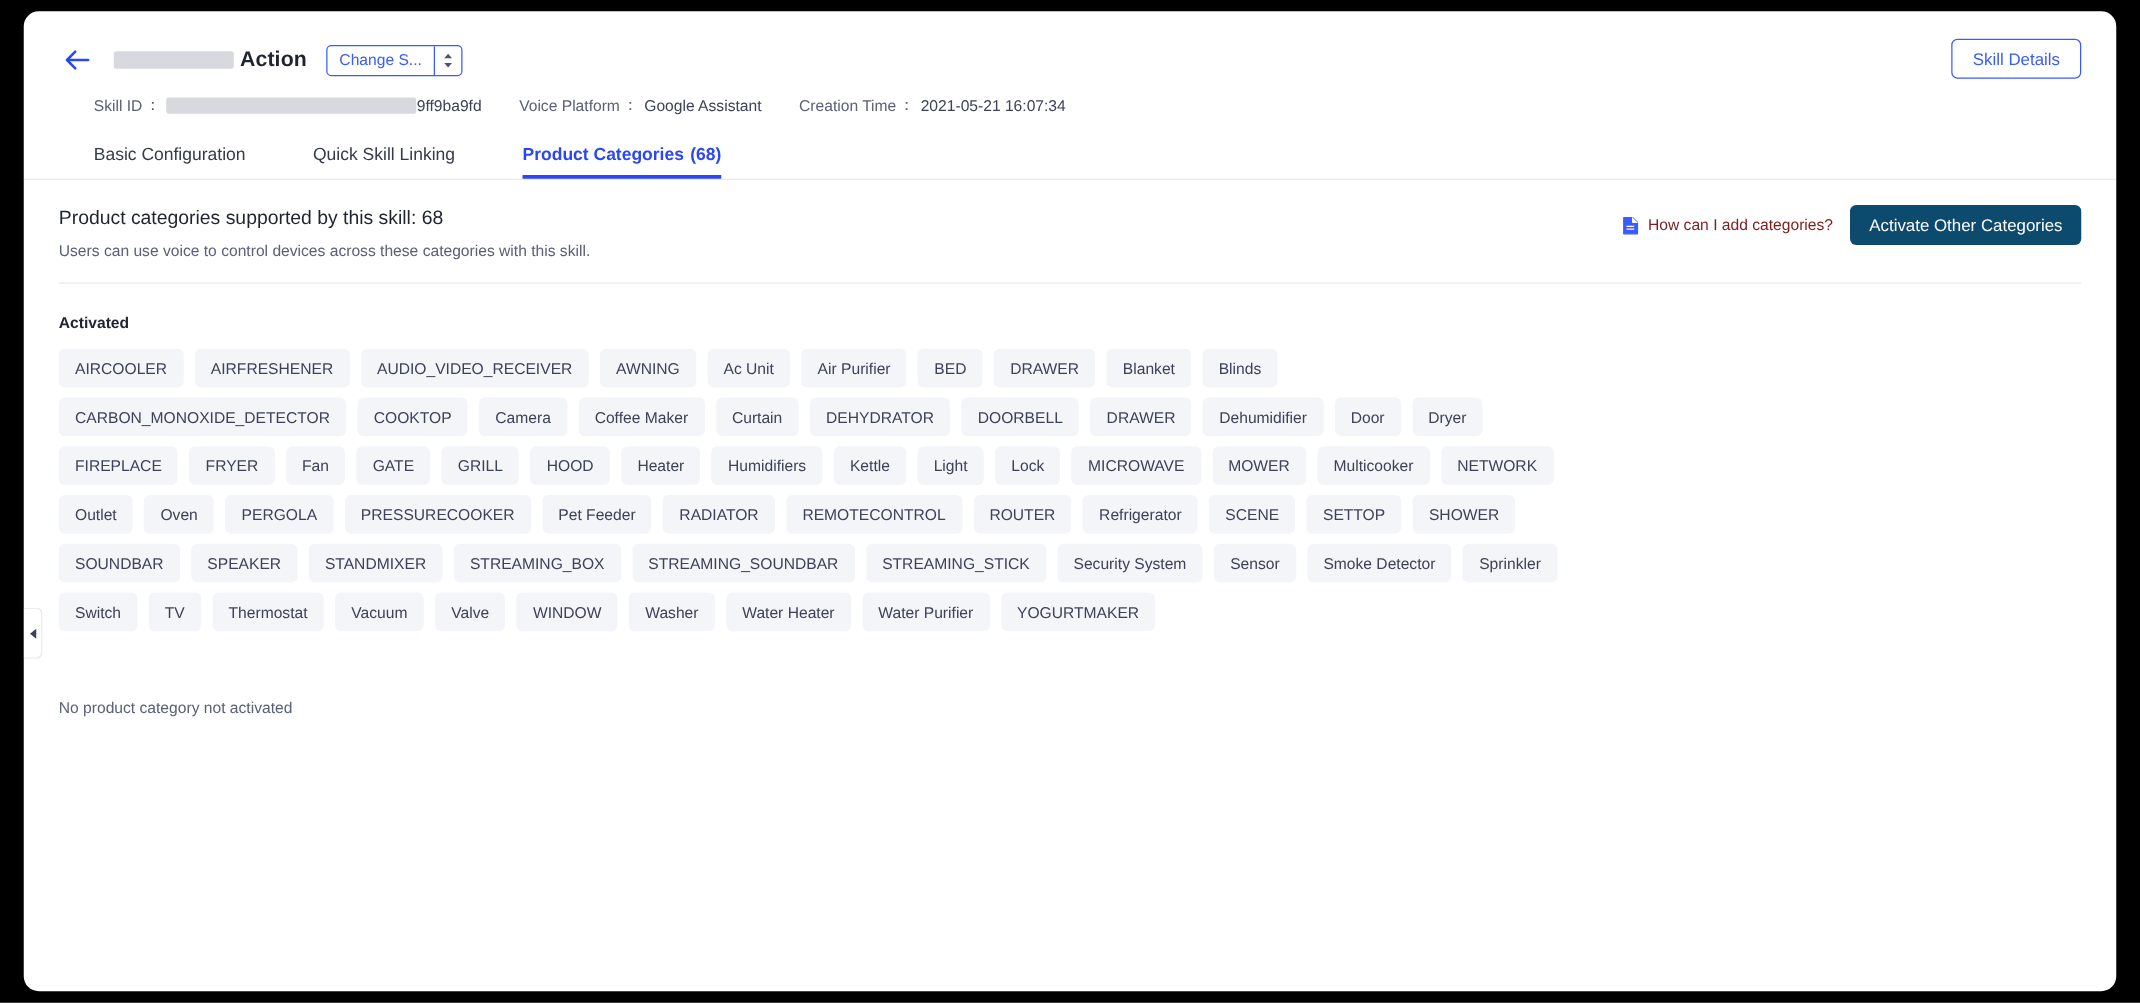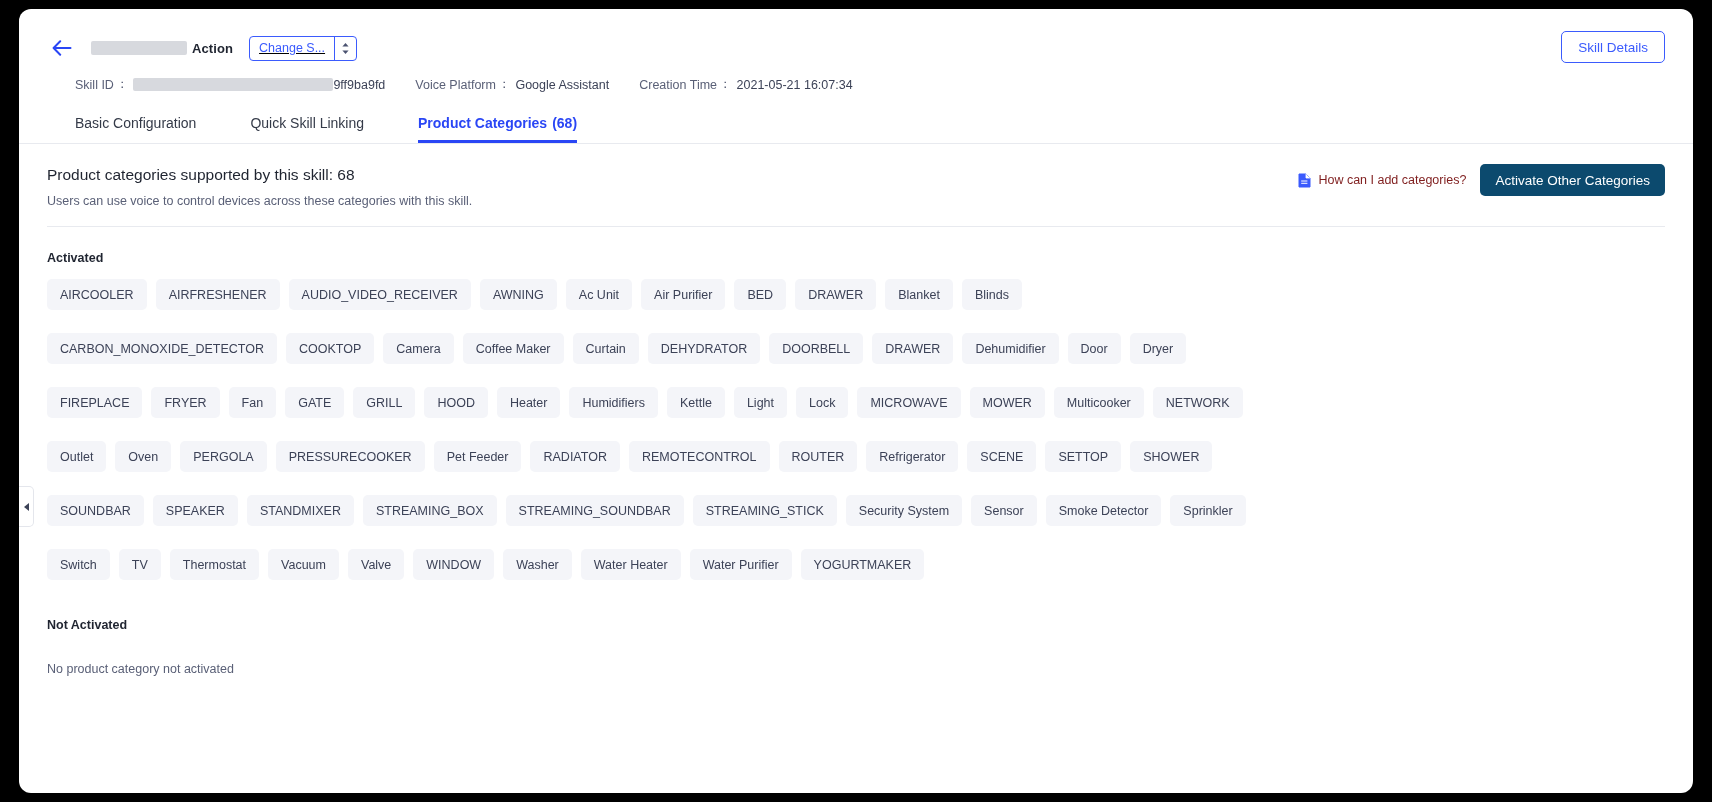--- a/index.html
+++ b/index.html
@@ -34,21 +34,21 @@
   }
   .back-arrow {
     width: 26px; height: 26px;
     display: flex; align-items: center; justify-content: center;
     cursor: pointer;
     margin-left: 2px;
     margin-right: 16px;
   }
   .back-arrow svg { display: block; }
   .skill-title {
-    font-size: 13px;
+    font-size: 17px;
     font-weight: bold;
     color: #1f2430;
     letter-spacing: 0.1px;
     display: flex;
     align-items: center;
   }
   .redacted {
     display: inline-block;
     background: #d7d9de;
     border-radius: 2px;
@@ -60,21 +60,20 @@
   .change-skill {
     margin-left: 16px;
     display: inline-flex;
     align-items: stretch;
     height: 25px;
     border: 1px solid #3b5bfd;
     border-radius: 4px;
     overflow: hidden;
     background: #fff;
     cursor: pointer;
-    text-decoration: underline;
   }
   .change-skill .cs-label {
     display: flex; align-items: center;
     padding: 0 9px;
     font-size: 12.5px;
     color: #3b5bfd;
     white-space: nowrap;
   }
   .change-skill .cs-arrows {
     display: flex; align-items: center; justify-content: center;
@@ -187,21 +186,21 @@
 
   .group-label {
     font-size: 12.5px;
     font-weight: bold;
     color: #1f2430;
     margin: 24px 0 14px 0;
   }
   .chips {
     display: flex;
     flex-wrap: wrap;
-    gap: 23px 9px;
+    gap: 8px 9px;
     max-width: 1200px;
   }
   .chip {
     background: #f4f5f9;
     border-radius: 5px;
     height: 31px;
     padding: 0 13px;
     display: flex;
     align-items: center;
     font-size: 12.5px;
@@ -394,21 +393,20 @@
           <div class="chip">Valve</div>
           <div class="chip">WINDOW</div>
           <div class="chip">Washer</div>
           <div class="chip">Water Heater</div>
           <div class="chip">Water Purifier</div>
           <div class="chip">YOGURTMAKER</div>
         </div>
     </div>
 
     <div class="notactivated-block">
-      <div class="group-label">Not Activated</div>
       <div class="chips" id="notactivated-chips"></div>
       <div class="empty-text" id="notactivated-empty">No product category not activated</div>
     </div>
 
   </div>
 
   <div class="collapse-handle">
     <span class="tri"></span>
   </div>
 

